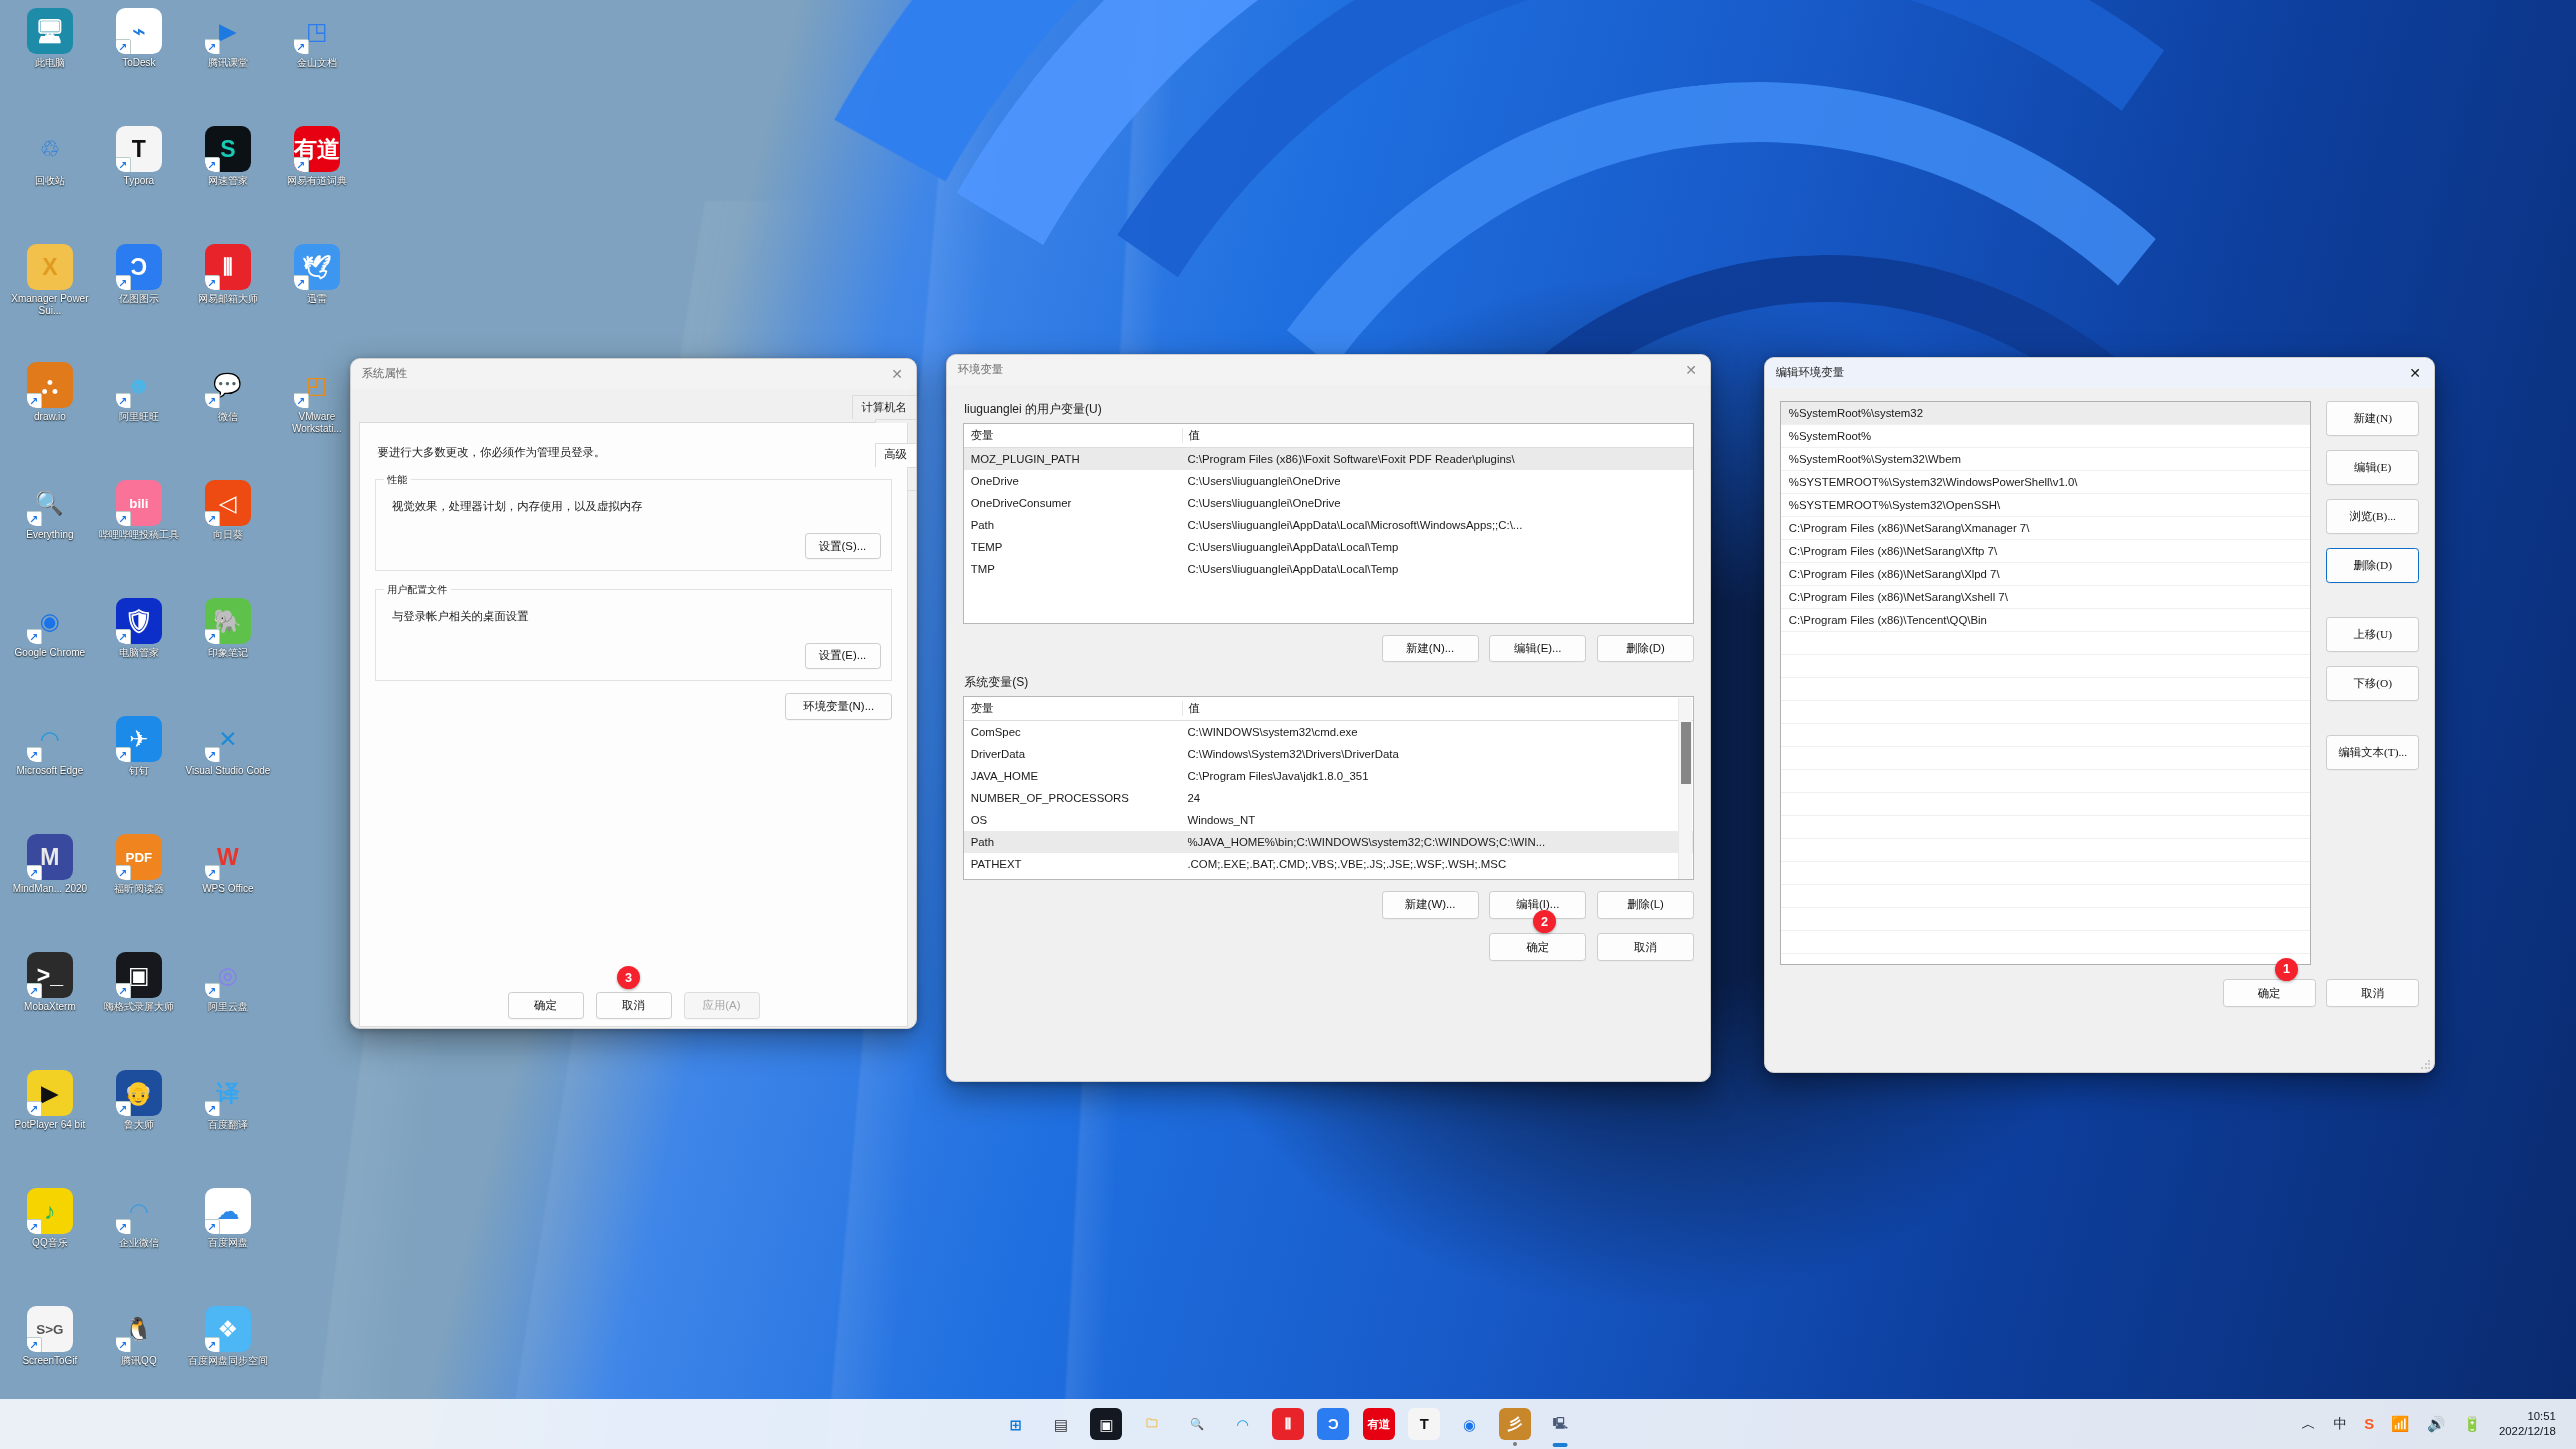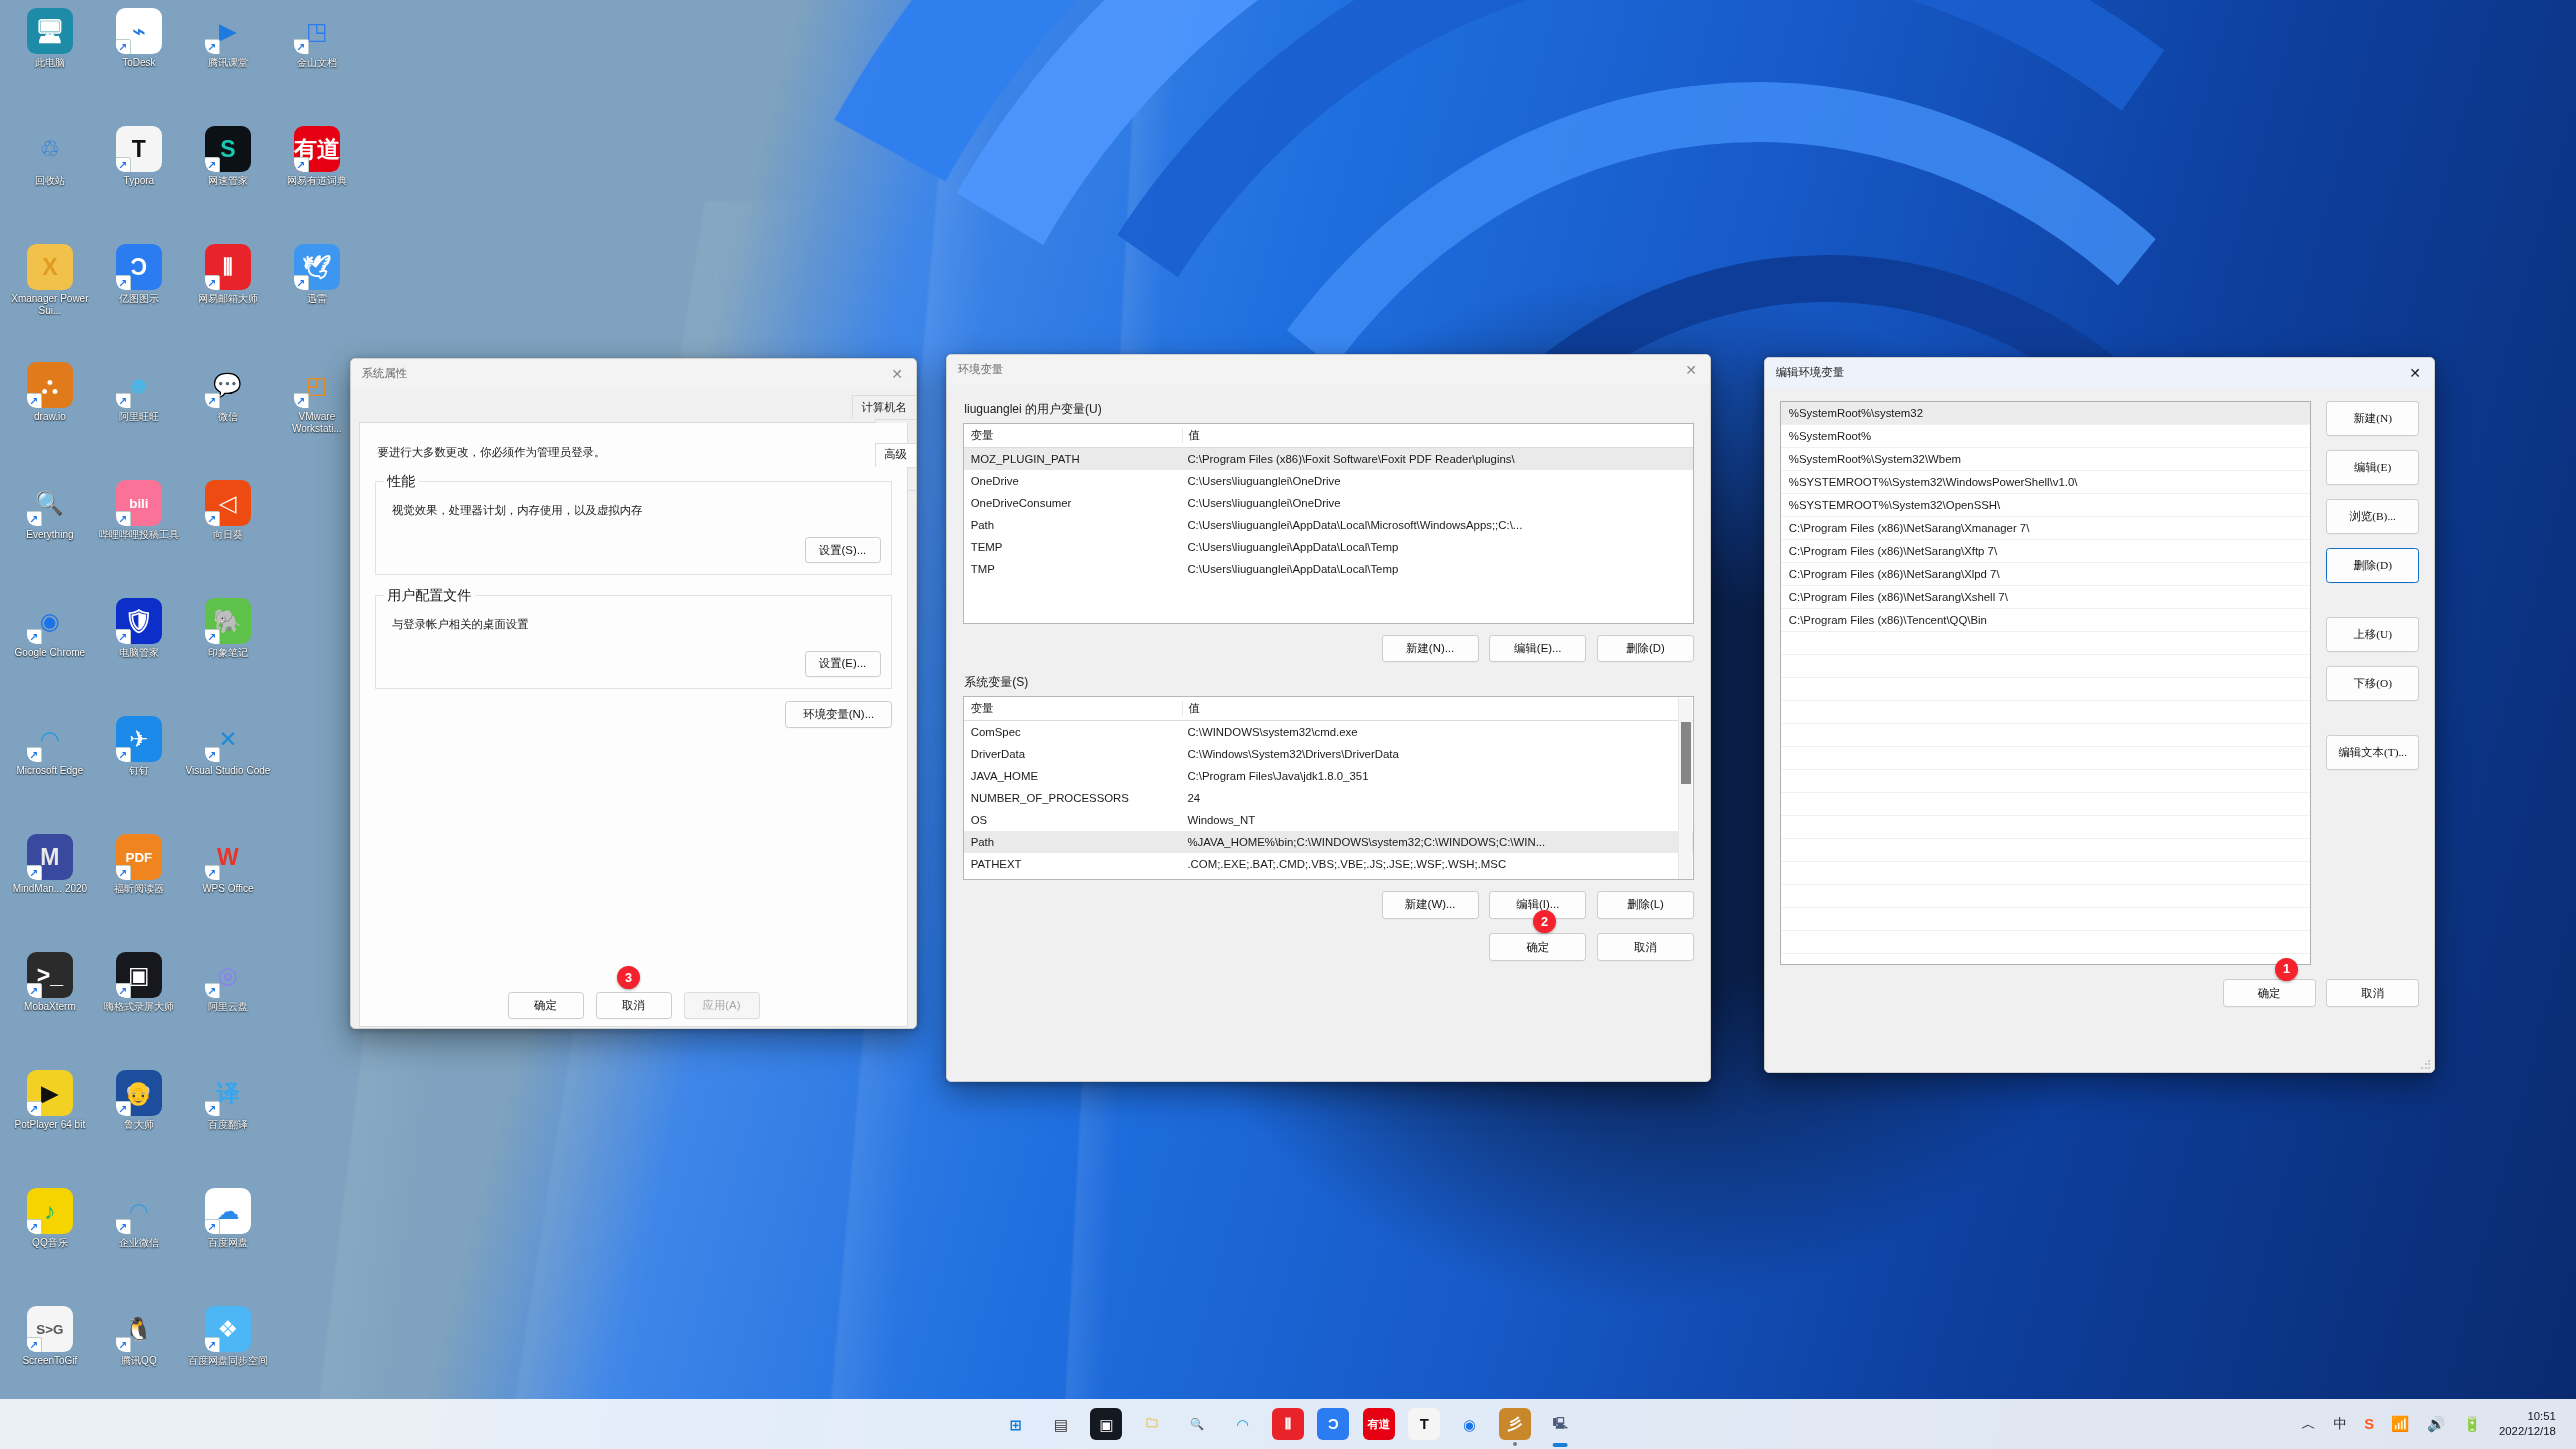--- a/index.html
+++ b/index.html
@@ -75,21 +75,21 @@
     margin-top:3.4px; font-size:10px; color:#fff; text-align:center;
     line-height:1.12; max-width:87px; word-break:break-word;
     text-shadow: 0 0.7px 1.3px rgba(0,0,0,.75), 0 0 2px rgba(0,0,0,.55);
   }
 
   
   .win {
     position:absolute;
     background:#f0f0f0;
     border:0.7px solid #cfcfcf;
-    border-radius:5px;
+    border-radius:10px;
     box-shadow: 0 12px 32px rgba(0,0,0,.38), 0 1.3px 6.7px rgba(0,0,0,.22);
     overflow:hidden;
     font-size:11.4px; color:#1a1a1a;
   }
   .titlebar {
     height:29.5px; display:flex; align-items:center;
     padding-left:10.7px; position:relative;
     background:#f3f3f3;
   }
   .titlebar.active { background:#eef3fb; }
@@ -129,21 +129,21 @@
     margin:0 8px 0 8px; background:#fdfdfd;
     border:0.7px solid #dcdcdc; border-top:none;
     height: 604px; padding:12px 14.8px 0 14.8px; position:relative;
   }
   .hint { font-size:11.4px; margin:9.4px 1.3px 13.4px 2.7px; }
   fieldset.grp {
     border:0.7px solid #e2e2e2; border-radius:0;
     margin:0 0 12px 0; padding:9.4px 10.7px 10.7px;
     position:relative; background:#fdfdfd;
   }
-  fieldset.grp legend { font-size:14px; padding:0 3.4px; margin-left:-2.7px;font-family:Liberation Serif, serif; }
+  fieldset.grp legend { font-size:10px; padding:0 3.4px; margin-left:-2.7px;font-family:Liberation Serif, serif; }
   .grp .desc { font-size:11.4px; margin:2.7px 0 0 5.4px; }
   .grp .btnrow { display:flex; justify-content:flex-end; margin-top:19px; }
   .grp .btnrow .btn { width:76px; height:26px; }
 
   .badge {
     position:absolute; width:23px; height:23px; border-radius:50%;
     background:#f5222d; color:#fff; font-size:12.7px; font-weight:bold;
     display:flex; align-items:center; justify-content:center;
     box-shadow:0 1.3px 2.7px rgba(0,0,0,.3); z-index:30;
   }

